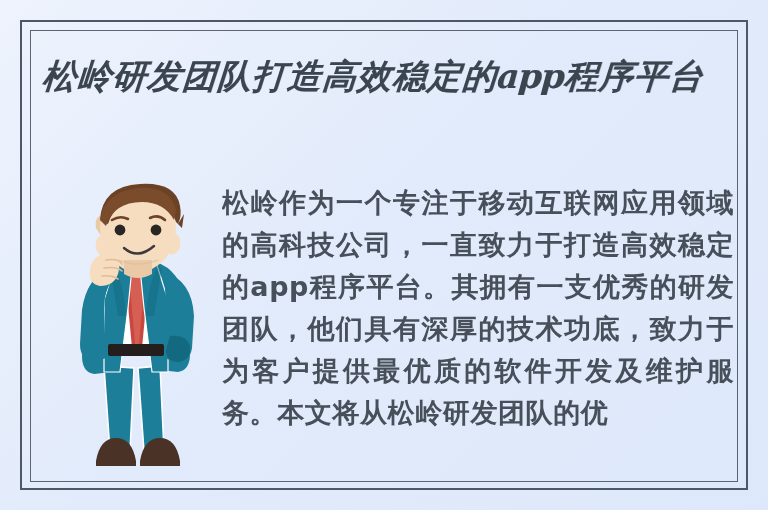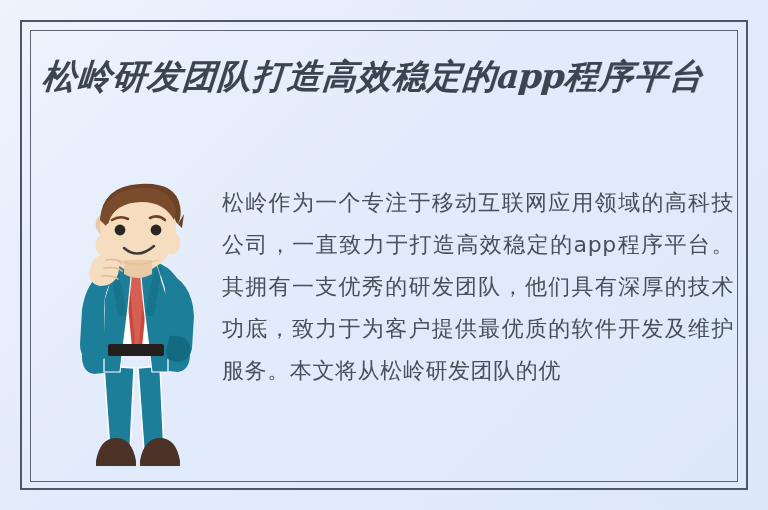--- a/index.html
+++ b/index.html
@@ -69,27 +69,28 @@
   }
 
   
   .body-text {
     position: absolute;
     left: 222px;
     top: 182px;
     width: 512px;
     height: 300px;
     font-family: "DejaVu Sans", "Liberation Sans", sans-serif;
-    font-size: 22px;
+    font-size: 27px;
     line-height: 42px;
     color: #474f5a;
     letter-spacing: 0.6px;
     text-align: justify;
     text-justify: inter-character;
     overflow: hidden;
+    font-weight: bold;
   }
 
   
   .illustration {
     position: absolute;
     left: 52px;
     top: 176px;
     width: 168px;
     height: 306px;
   }

